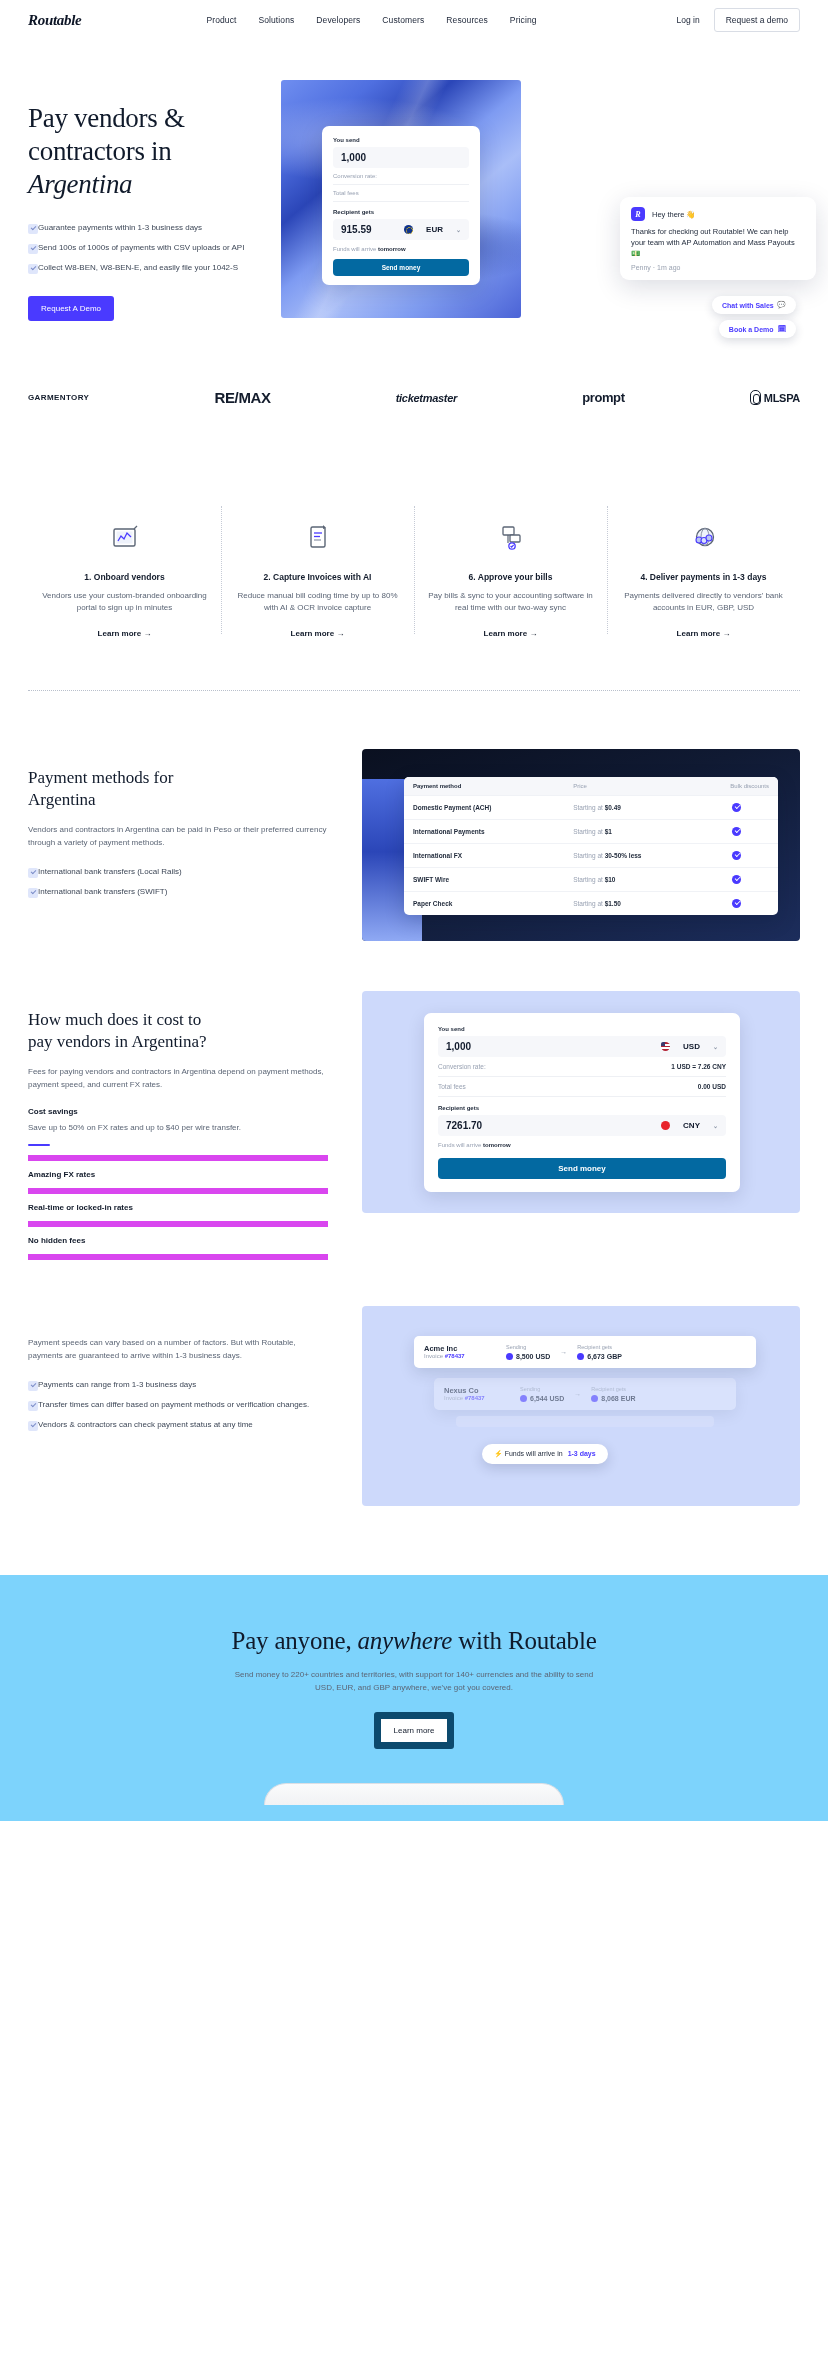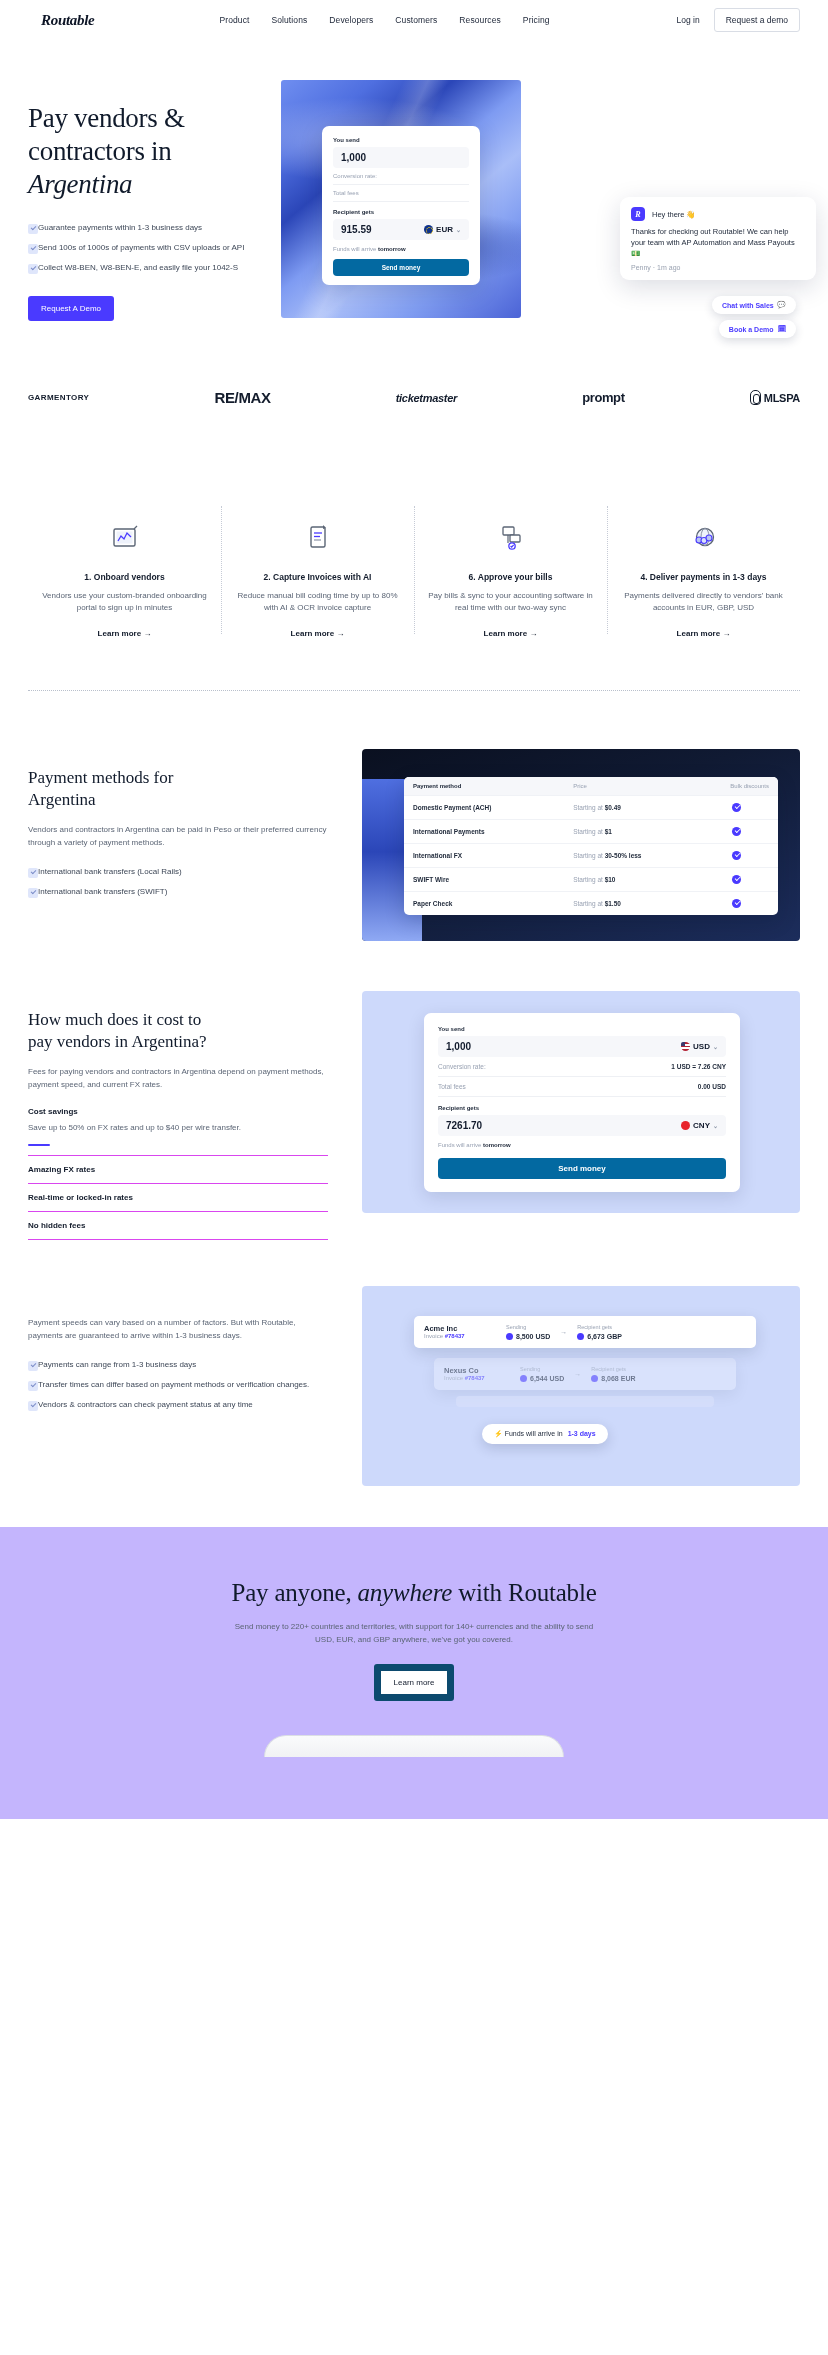--- a/index.html
+++ b/index.html
@@ -21,21 +21,20 @@
     padding: 0 28px;
     background: #fff;
   }
   .brand {
     font-family: "Liberation Serif", serif;
     font-style: italic;
     font-weight: 700;
     font-size: 15px;
     letter-spacing: -.3px;
     color: #0d1526;
-    margin-left: 13px;
   }
   .nav {
     display: flex;
     gap: 22px;
     margin-left: 125px;
     align-items: center;
   }
   .nav a {
     font-size: 8.5px;
     color: #1b2436;
@@ -158,21 +157,21 @@
     margin-top: 7px;
     width: 100%;
     background: #0369a1;
     color: #fff;
     border: none; border-radius: 4px;
     height: 17px;
     font-size: 6.5px; font-weight: 700;
     cursor: pointer;
     font-family: "Liberation Sans", sans-serif;
   }
-  .curr-pill { display: flex; align-items: center; gap: 3px; font-size: 8px; font-weight: 700; }
+  .curr-pill { display: flex; align-items: center; gap: 13px; font-size: 8px; font-weight: 700; }
   .flag { width: 9px; height: 9px; border-radius: 50%; display: inline-block; }
   .flag-eu { background: #10338b; position: relative; }
   .flag-eu::after {
     content: "";
     position: absolute; left: 2px; top: 2px;
     width: 5px; height: 5px;
     border: .8px dotted #ffd617; border-radius: 50%;
   }
   .flag-us { background: linear-gradient(#b22234 0 20%, #fff 20% 40%, #b22234 40% 60%, #fff 60% 80%, #b22234 80%); position: relative; }
   .flag-us::after { content:""; position:absolute; left:0; top:0; width:4px; height:4px; background:#3c3b6e; border-radius:50% 0 0 0; }
@@ -350,21 +349,21 @@
   }
   .dot-check::after {
     content:""; position:absolute; left:2.5px; top:2.7px;
     width: 3.5px; height: 1.8px;
     border-left: 1.1px solid #fff; border-bottom: 1.1px solid #fff;
     transform: rotate(-45deg);
   }
 
   
   .accordion { margin-top: 16px; }
-  .acc-item { border-bottom: 1px solid #d946ef; padding: 9px 0; }
+  .acc-item { border-bottom: 6px solid #d946ef; padding: 9px 0; }
   .acc-item:first-child { border-top: none; padding-top: 0; }
   .acc-title { font-size: 8px; font-weight: 700; color: #131c2c; }
   .acc-body { font-size: 8px; color: #5b6575; line-height: 1.55; margin-top: 6px; }
   .acc-underline { width: 22px; height: 2px; background: #4a3aff; margin-top: 9px; border-radius: 1px; }
 
   
   .conv-card {
     position: absolute;
     left: 62px; top: 22px; right: 60px;
     background: #fff;
@@ -402,23 +401,23 @@
     border-radius: 12px;
     box-shadow: 0 4px 13px rgba(10,20,50,.16);
     font-size: 7px; color: #1d2738;
     padding: 6px 12px;
     display: flex; align-items: center; gap: 5px;
   }
   .funds-pill b { color: #4a3aff; }
 
   
   .anywhere {
-    margin-top: 41px;
-    background: #c4b5fd;
-    padding: 52px 28px 62px 28px;
+    margin-top: 69px;
+    background: #7dd3fc;
+    padding: 52px 28px 16px 28px;
     text-align: center;
   }
   .anywhere h2 {
     font-family: "Liberation Serif", serif;
     font-size: 25px; font-weight: 400; color: #101a2b;
     letter-spacing: -.2px;
   }
   .anywhere h2 em { font-style: italic; }
   .anywhere p {
     font-size: 8px; color: #5b6575; line-height: 1.6;

